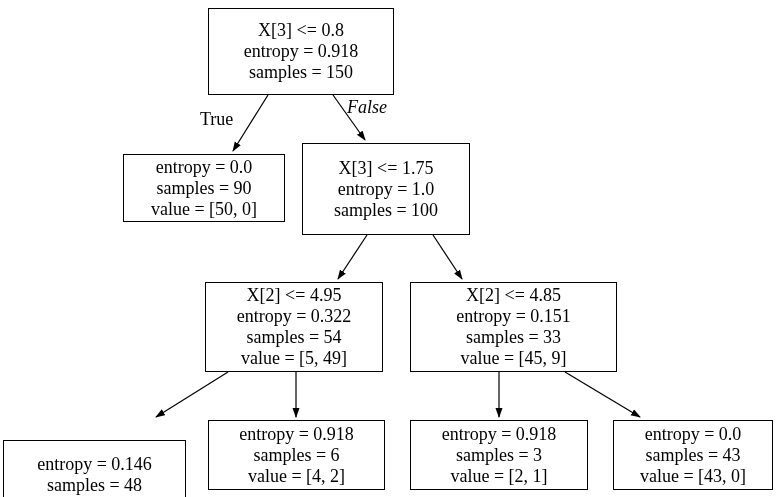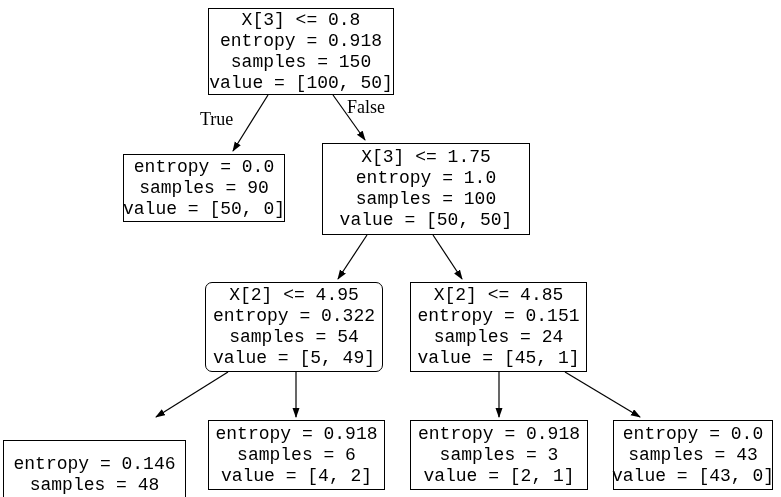--- a/index.html
+++ b/index.html
@@ -24,40 +24,39 @@
     border: 1px solid #000000;
     background: #ffffff;
     display: flex;
     flex-direction: column;
     align-items: center;
     justify-content: center;
     text-align: center;
     font-size: 18px;
     line-height: 21px;
     white-space: nowrap;
-    font-family: Liberation Mono, monospace;
   }
   .edge-label {
     position: absolute;
     font-size: 18px;
     line-height: 18px;
     white-space: nowrap;
   }
   
   #n0 { left:208px; top:8px;   width:186px; height:87px; }
   #n1 { left:123px; top:154px; width:162px; height:68px; }
-  #n2 { left:322px; top:143px; width:208px; height:92px; }
-  #n3 { left:205px; top:282px; width:178px; height:90px;border-radius:7px; }
-  #n4 { left:410px; top:282px; width:177px; height:90px; }
+  #n2 { left:302px; top:143px; width:168px; height:92px; }
+  #n3 { left:205px; top:282px; width:178px; height:90px; }
+  #n4 { left:410px; top:282px; width:207px; height:90px; }
   #n5 { left:3px;   top:440px; width:183px; height:70px; }
   #n6 { left:208px; top:420px; width:177px; height:70px; }
   #n7 { left:410px; top:420px; width:178px; height:70px; }
   #n8 { left:613px; top:420px; width:160px; height:70px; }
   #lbl-true  { left:200px; top:110px; }
-  #lbl-false { left:347px; top:98px; }
+  #lbl-false { left:347px; top:98px;font-style:italic; }
 </style>
 </head>
 <body>
 
 <div class="canvas">
 
   <svg class="edges-svg" viewBox="0 0 781 497" xmlns="http://www.w3.org/2000/svg">
     <defs>
       <marker id="arrow" markerWidth="10" markerHeight="8" refX="9" refY="3.5" orient="auto" markerUnits="userSpaceOnUse">
         <path d="M0,0 L10,3.5 L0,7 Z" fill="#000000"></path>
@@ -73,48 +72,46 @@
     <line x1="565" y1="372" x2="640" y2="417" stroke="#000" stroke-width="1.2" marker-end="url(#arrow)"></line>
   </svg>
 
   <div class="edge-label" id="lbl-true">True</div>
   <div class="edge-label" id="lbl-false">False</div>
 
   <div class="node" id="n0">
     <div>X[3] &lt;= 0.8</div>
     <div>entropy = 0.918</div>
     <div>samples = 150</div>
-    <div>value = [100, 50]</div>
   </div>
 
   <div class="node" id="n1">
     <div>entropy = 0.0</div>
     <div>samples = 90</div>
     <div>value = [50, 0]</div>
   </div>
 
   <div class="node" id="n2">
     <div>X[3] &lt;= 1.75</div>
     <div>entropy = 1.0</div>
     <div>samples = 100</div>
-    <div>value = [50, 50]</div>
   </div>
 
   <div class="node" id="n3">
     <div>X[2] &lt;= 4.95</div>
     <div>entropy = 0.322</div>
     <div>samples = 54</div>
     <div>value = [5, 49]</div>
   </div>
 
   <div class="node" id="n4">
     <div>X[2] &lt;= 4.85</div>
     <div>entropy = 0.151</div>
-    <div>samples = 24</div>
-    <div>value = [45, 1]</div>
+    <div>samples = 33</div>
+    <div>value = [45, 9]</div>
   </div>
 
   <div class="node" id="n5">
     <div>entropy = 0.146</div>
     <div>samples = 48</div>
   </div>
 
   <div class="node" id="n6">
     <div>entropy = 0.918</div>
     <div>samples = 6</div>

